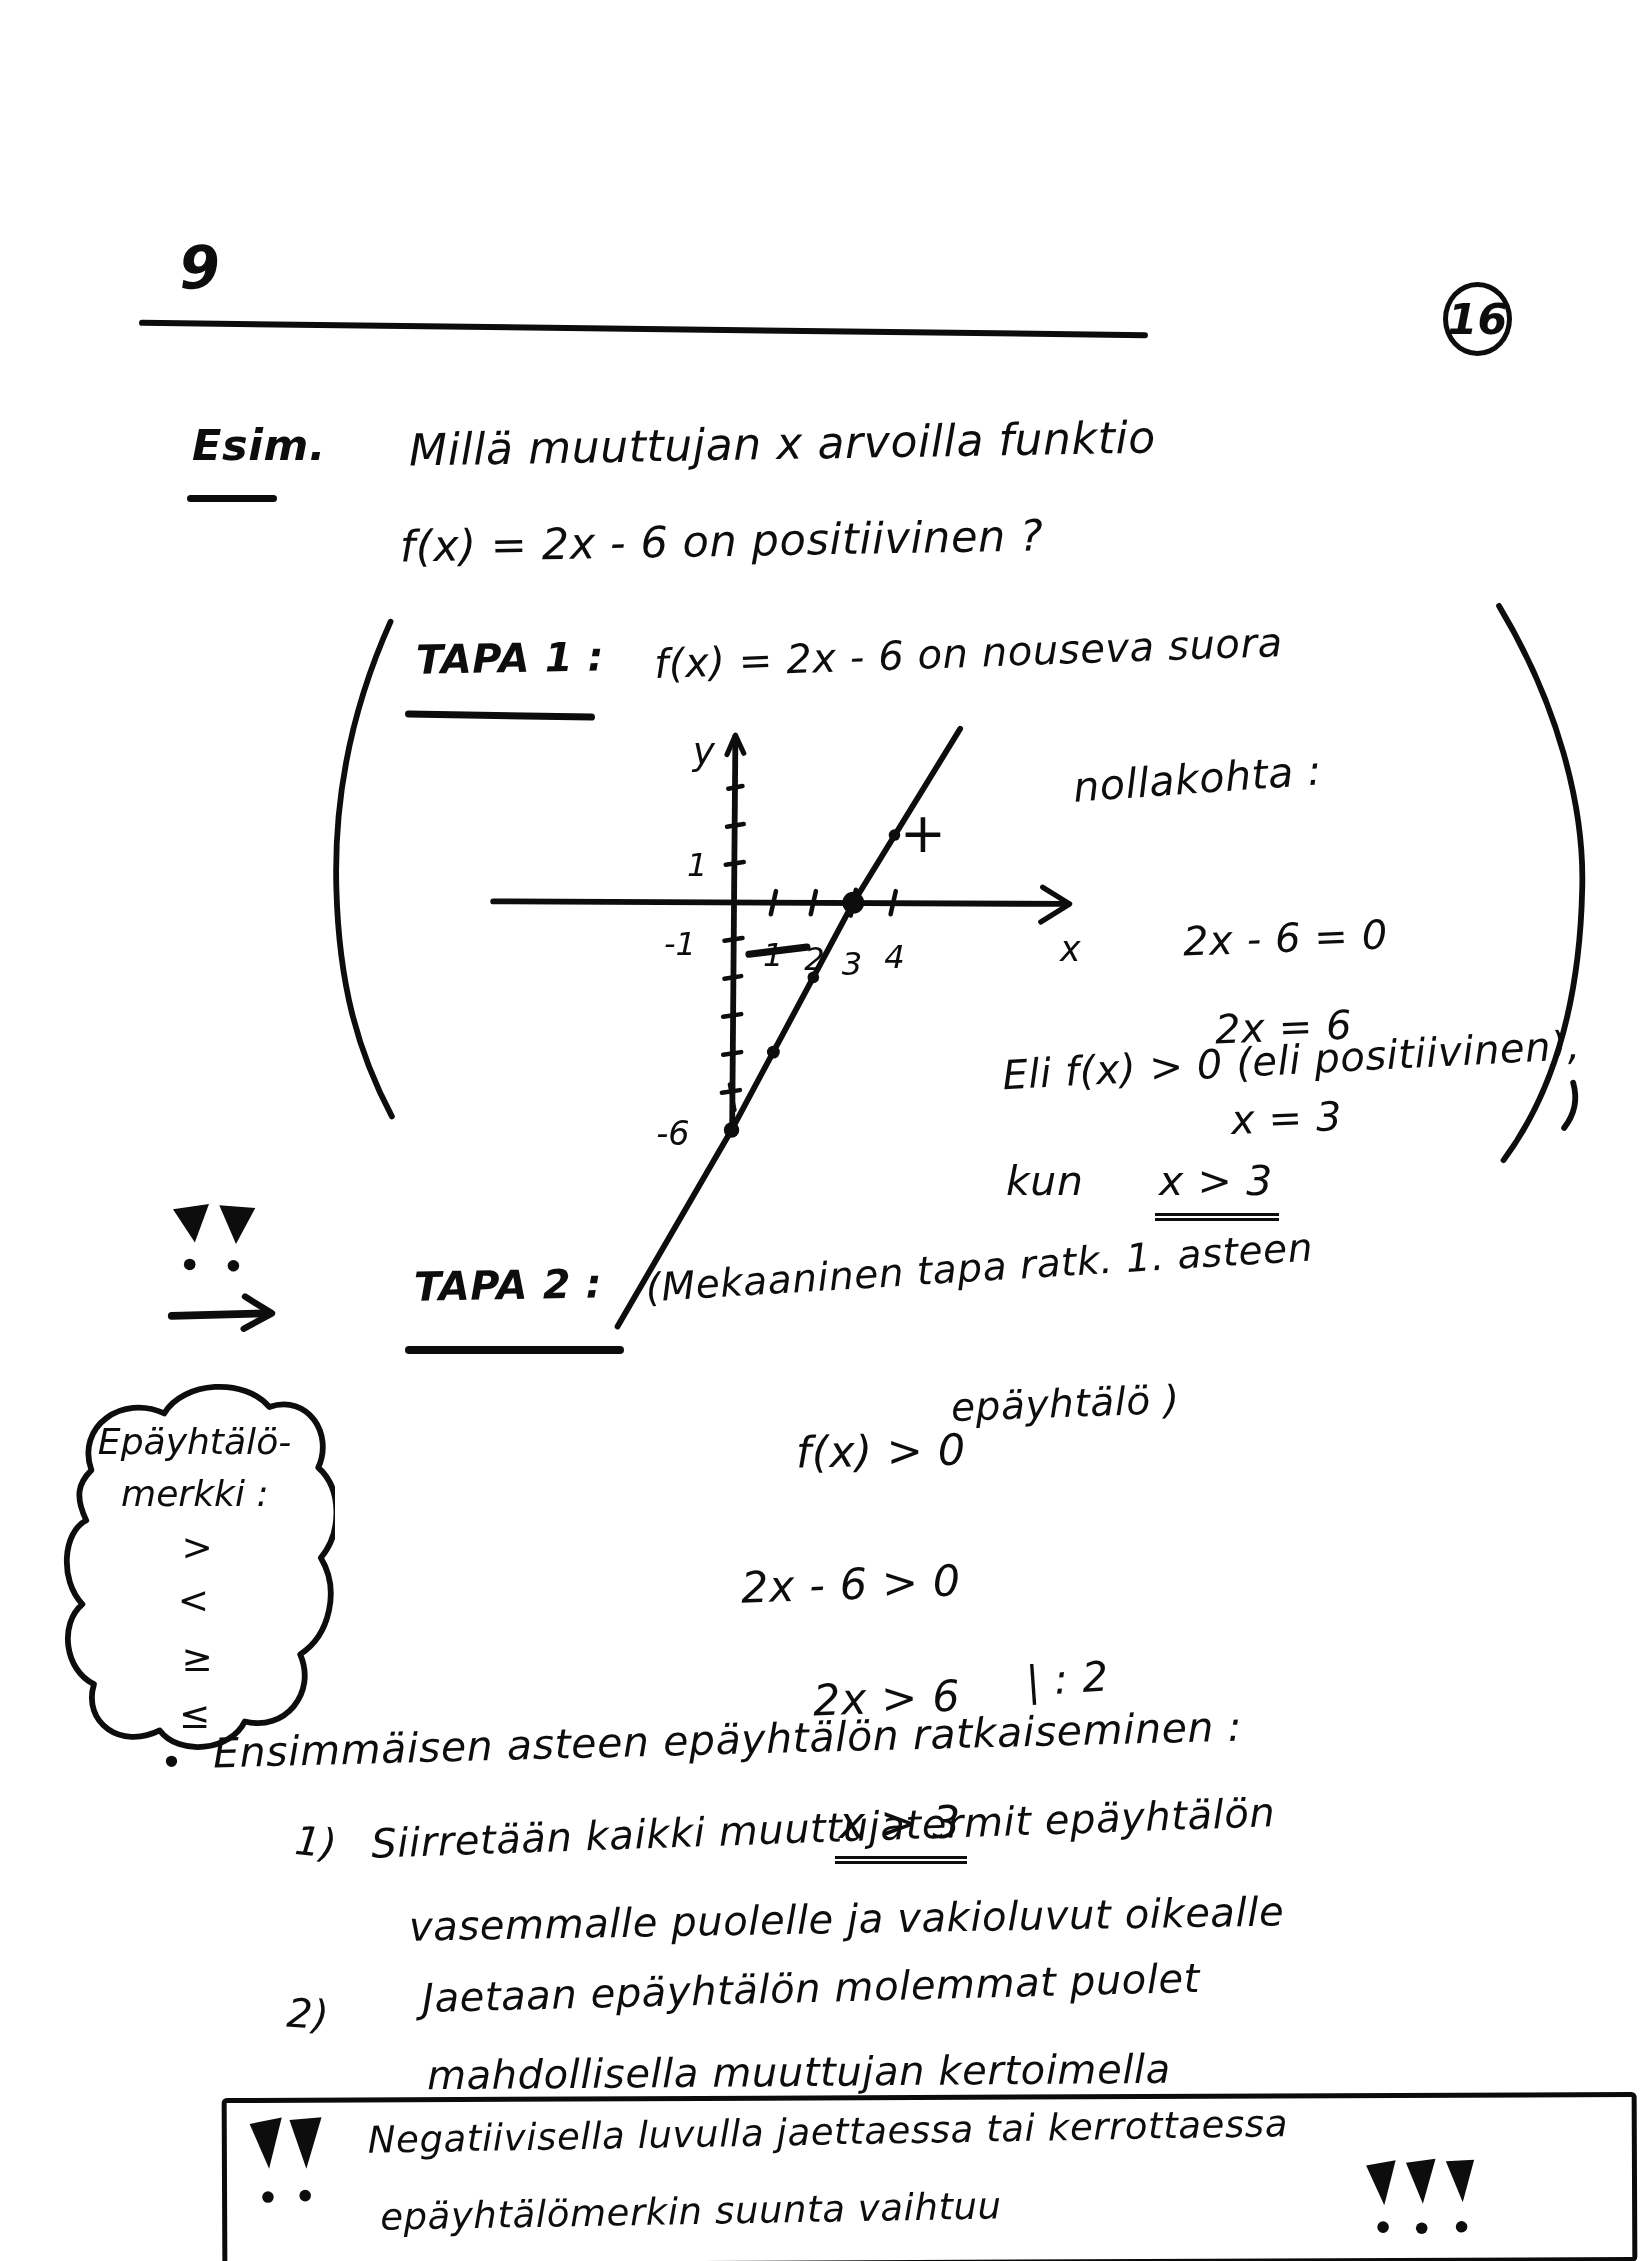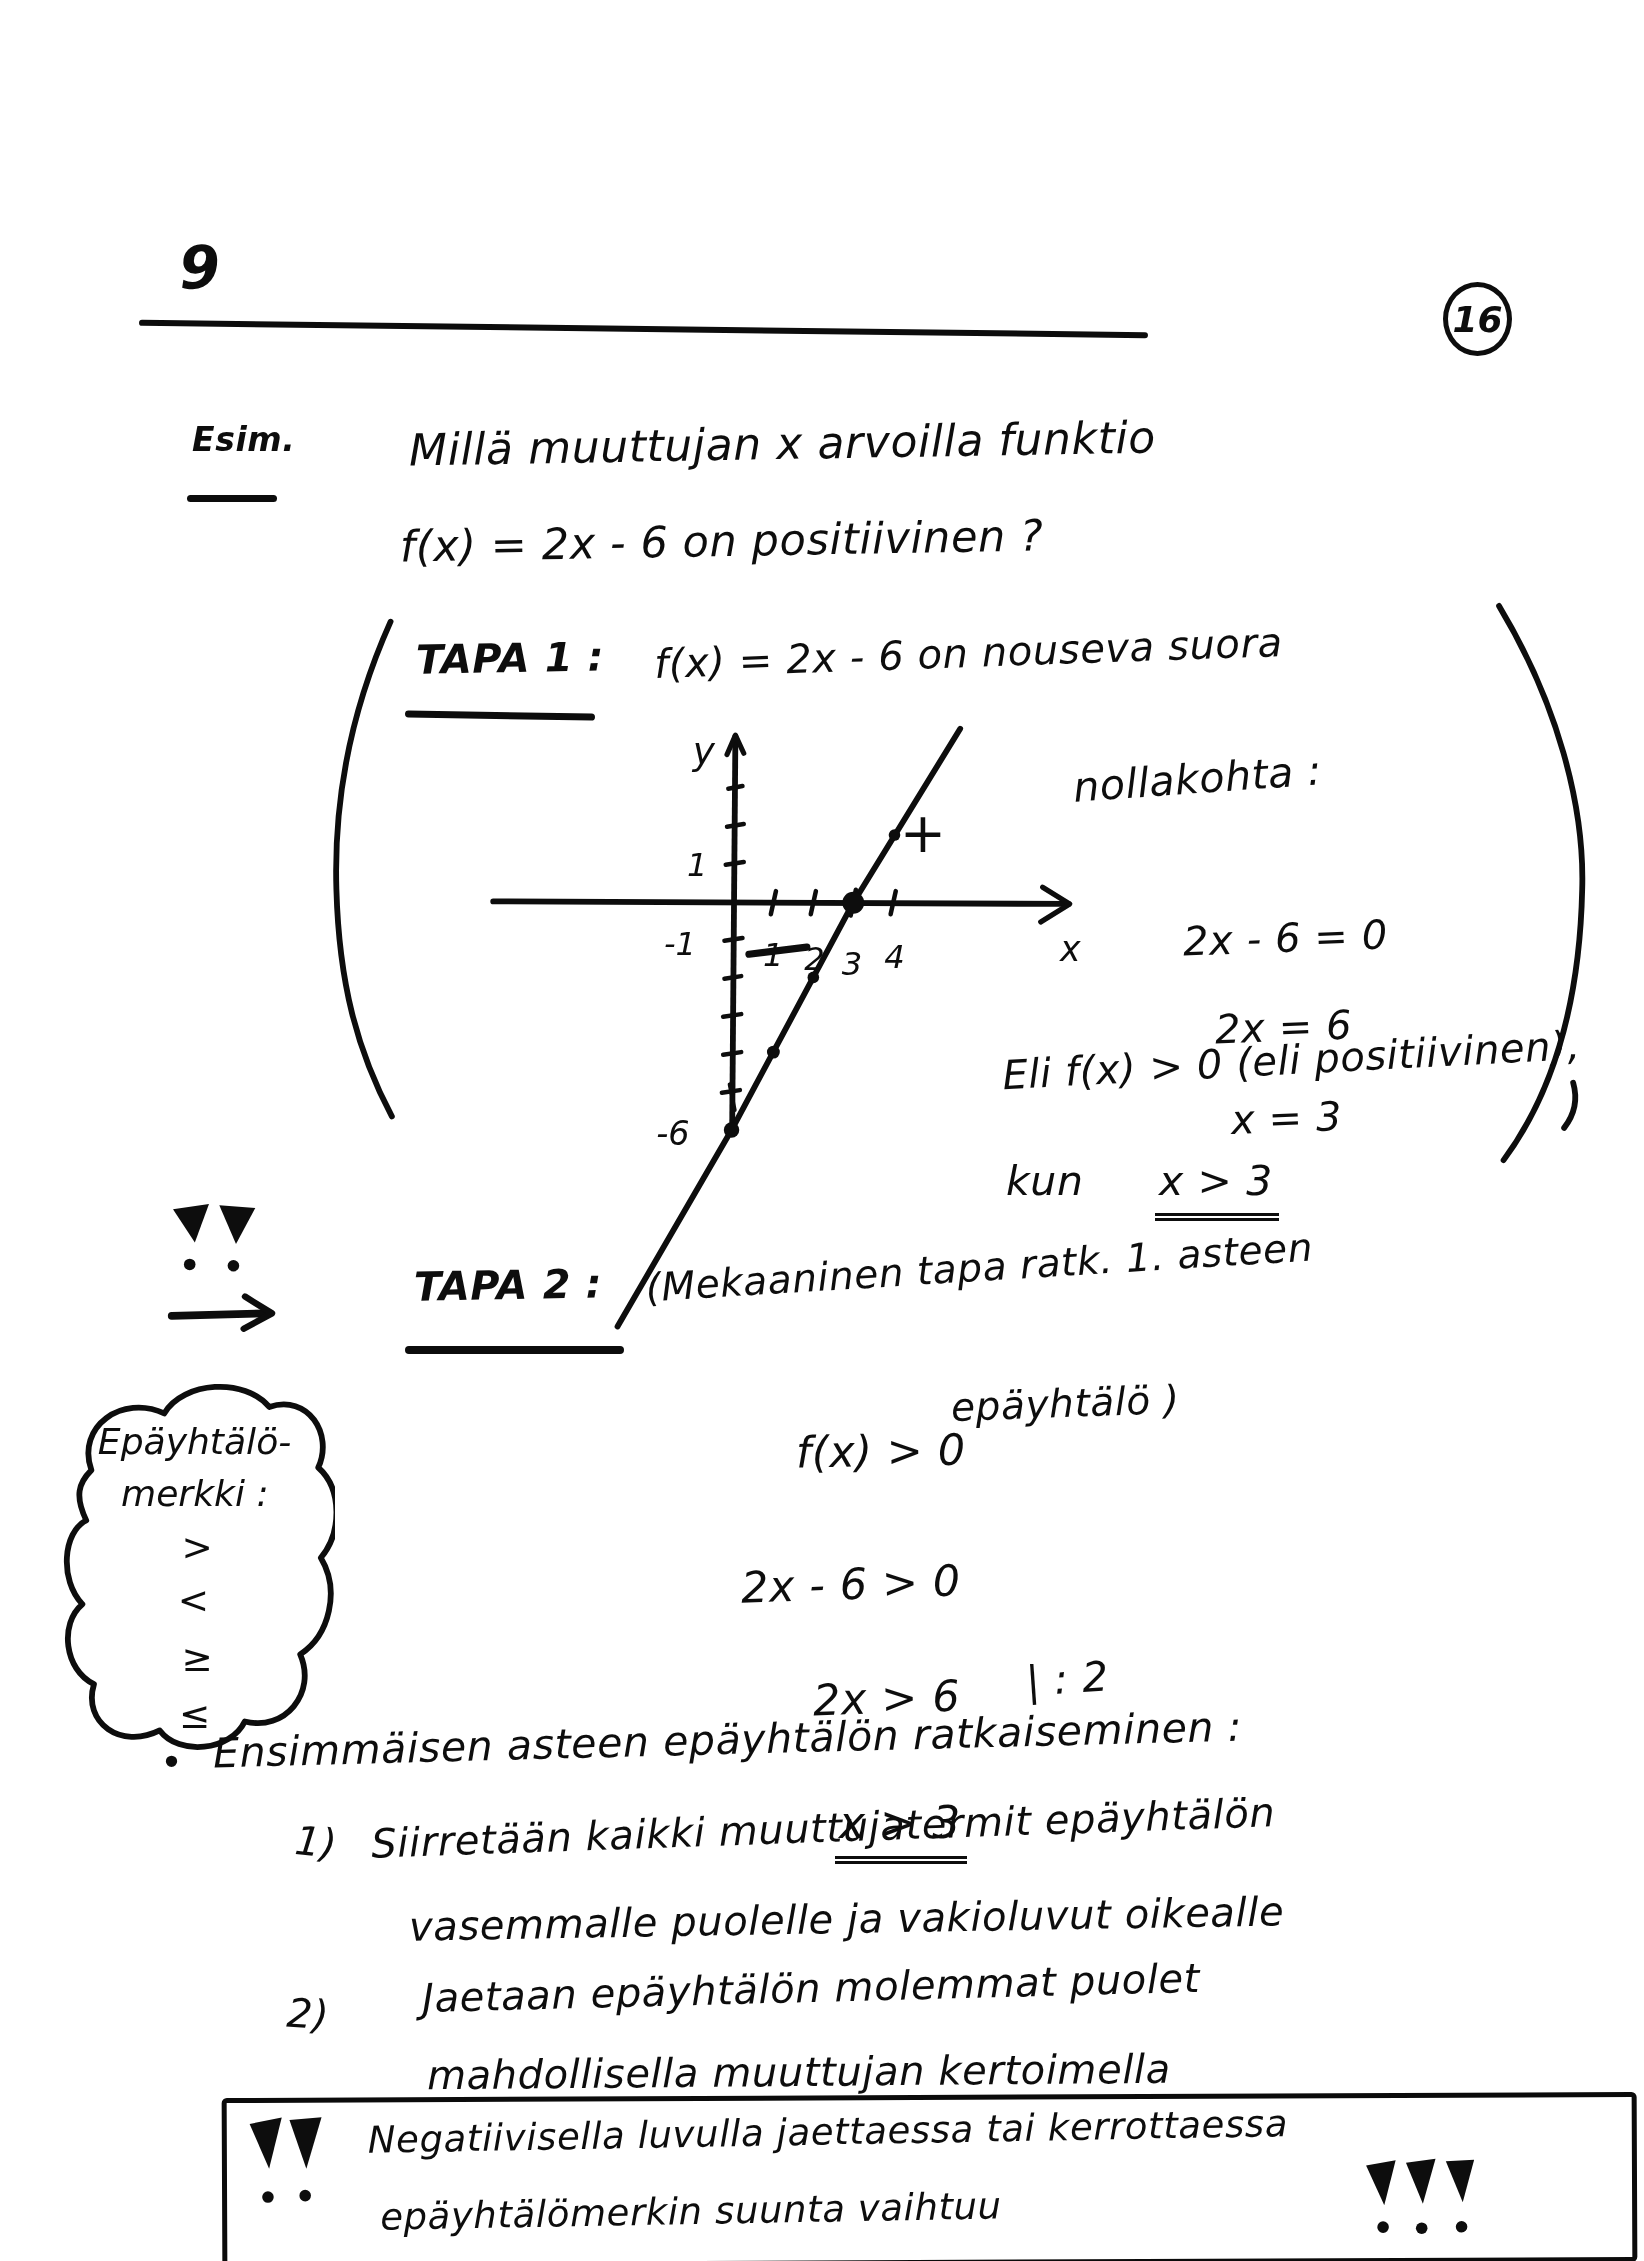--- a/index.html
+++ b/index.html
@@ -12,41 +12,41 @@
     overflow:hidden;
   }
   .abs{position:absolute;white-space:nowrap;}
   .hw{font-style:italic;letter-spacing:0.6px;color:#0d0d0d;}
   .ul{position:absolute;background:#0c0c0c;border-radius:3.9px;}
   .dbl{border-bottom:8.4px double #0d0d0d;padding:0 6.4px 7.7px 3.9px;}
   .badge{
     position:absolute;left:1443px;top:282px;width:59px;height:64px;
     border:5.2px solid #0d0d0d;border-radius:50%;
     display:flex;align-items:center;justify-content:center;
-    font-size:36px;font-style:italic;font-weight:600;
+    font-size:43px;font-style:italic;font-weight:600;
   }
   .warnbox{
     position:absolute;left:222px;top:2095px;width:1405px;height:160px;
     border:5.8px solid #0b0b0b;border-radius:5.2px;transform:rotate(-0.25deg);
   }
   svg{display:block;}
   .ink{stroke:#0d0d0d;fill:none;stroke-linecap:round;stroke-linejoin:round;}
 </style>
 </head>
 <body>
 
 <div class="page">
 
   <div class="abs hw" style="left:179px;top:233px;font-size:59px;font-weight:600;transform:rotate(-2deg);">9</div>
   <div class="ul" style="left:139px;top:326px;width:1009px;height:6.4px;transform:rotate(0.7deg);"></div>
   <div class="badge">
     <span>16</span>
   </div>
 
-  <div class="abs hw" style="left:192px;top:420px;font-size:33px;font-weight:600;">Esim.</div>
+  <div class="abs hw" style="left:192px;top:420px;font-size:43px;font-weight:600;">Esim.</div>
   <div class="ul" style="left:187px;top:495px;width:90px;height:7px;"></div>
   <div class="abs hw" style="left:409px;top:418px;font-size:44px;transform:rotate(-1deg);">Millä muuttujan x arvoilla funktio</div>
   <div class="abs hw" style="left:400px;top:516px;font-size:43px;transform:rotate(-1deg);">f(x) = 2x - 6  on  positiivinen ?</div>
 
   <svg class="abs" style="left:326px;top:612px;" width="84" height="516" viewBox="0 0 130 800">
     <path class="ink" stroke-width="9" d="M100,15 C35,160 12,300 16,430 C20,575 48,680 102,782"></path>
   </svg>
   <svg class="abs" style="left:1470px;top:593px;" width="129" height="580" viewBox="0 0 200 900">
     <path class="ink" stroke-width="9" d="M45,20 C135,170 178,330 174,460 C170,640 126,780 52,880"></path>
     <path class="ink" stroke-width="9" d="M160,760 C168,788 160,812 146,830"></path>

